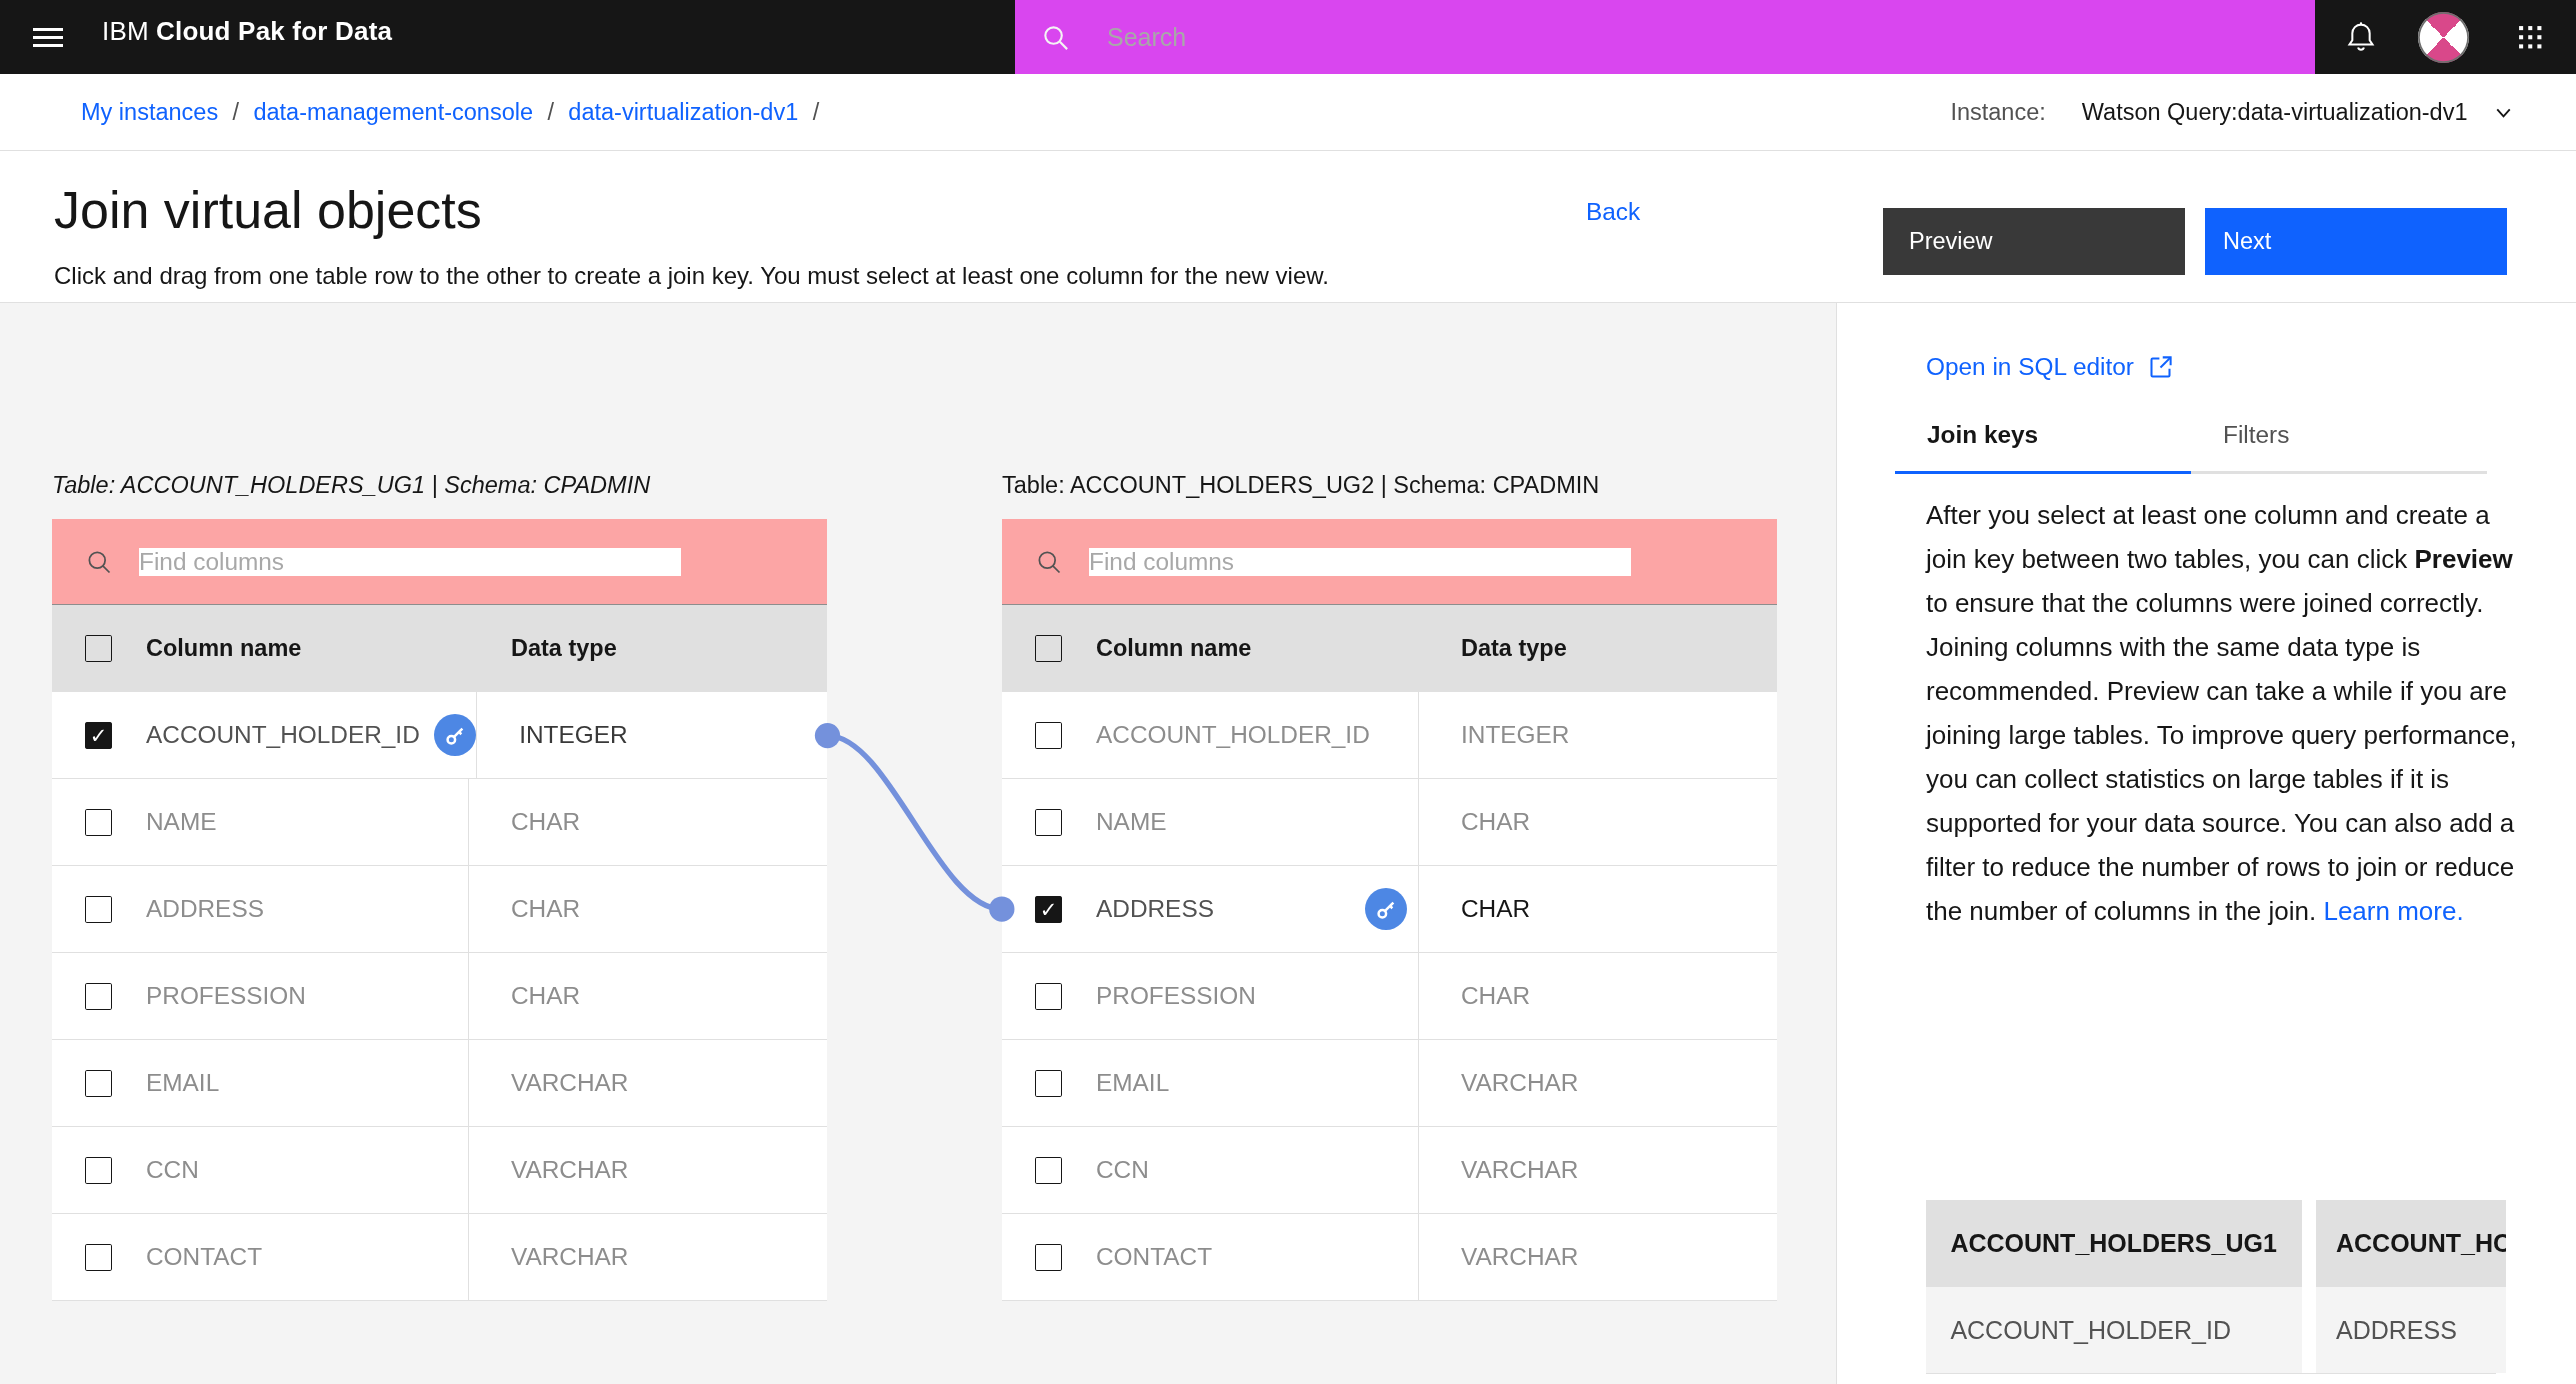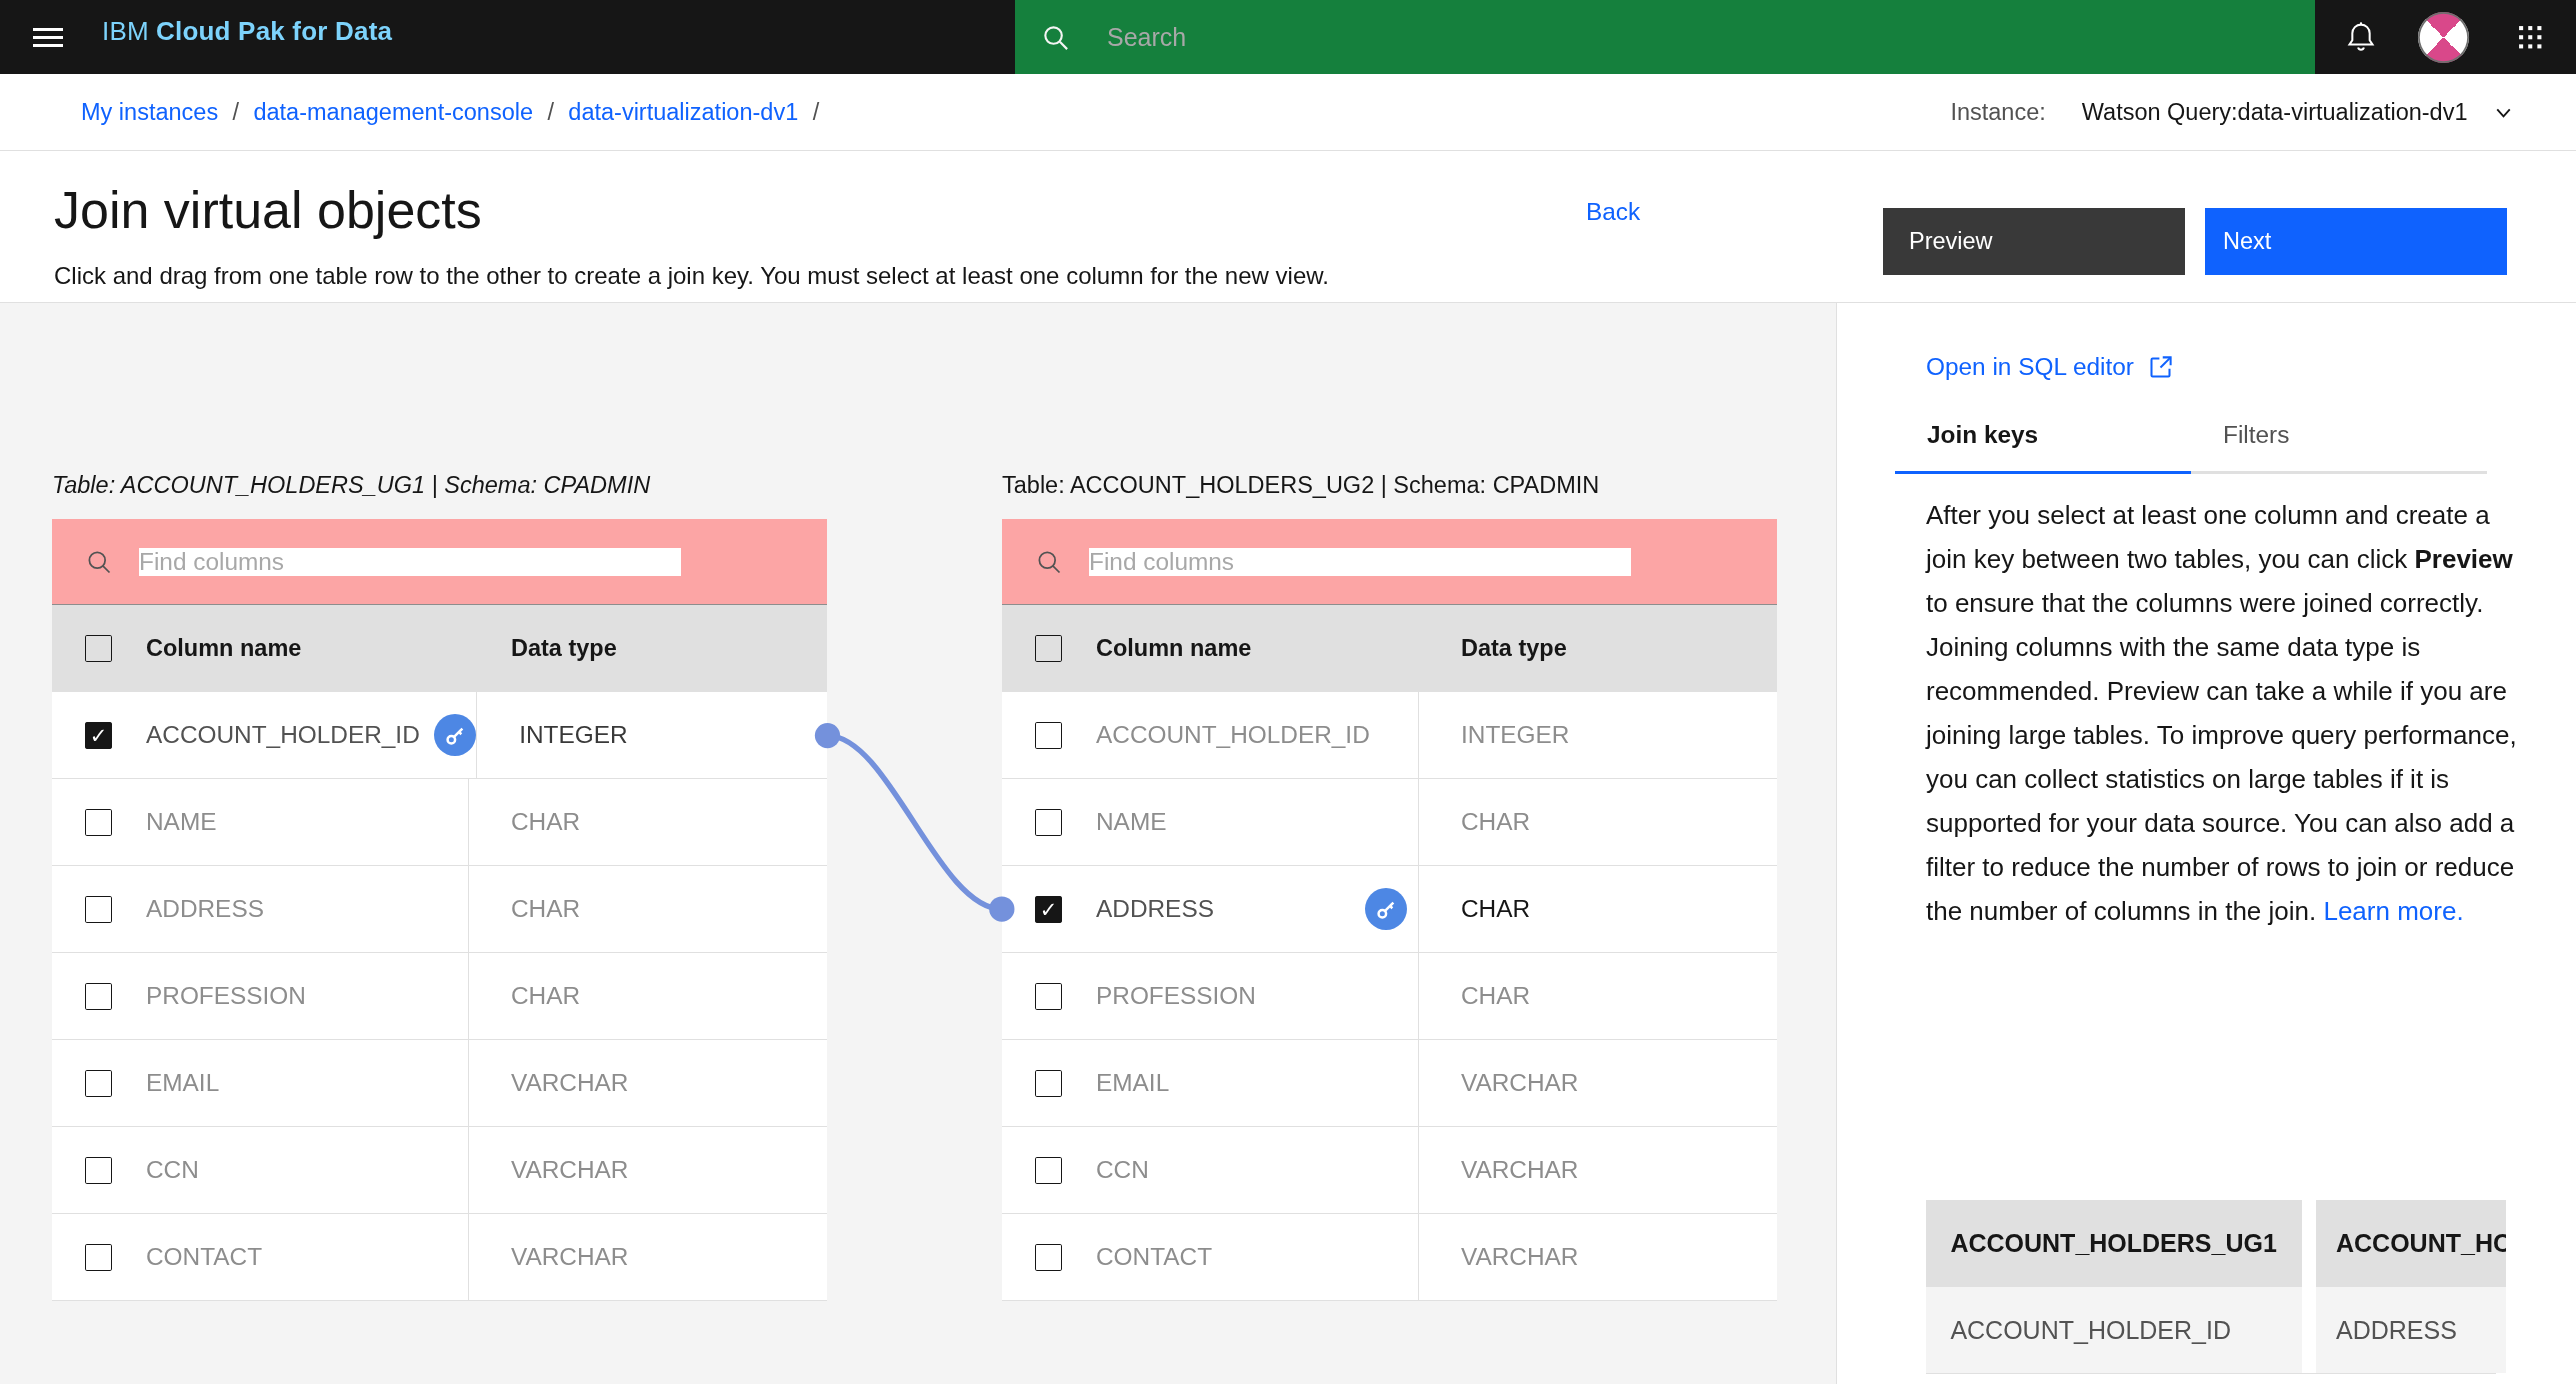--- a/index.html
+++ b/index.html
@@ -4,23 +4,23 @@
 <style>
   * { margin:0; padding:0; box-sizing:border-box; }
   html,body { width:2576px; height:1385px; overflow:hidden; }
   body { font-family:"Liberation Sans","DejaVu Sans",sans-serif; background:#fff; position:relative; }
 
   
   .masthead { position:absolute; left:0; top:0; width:2576px; height:74px; background:#161616; z-index:30; }
   .hamburger { position:absolute; left:18px; top:0; width:61px; height:74px; background:none; border:none; cursor:pointer; }
   .hamburger span { position:absolute; left:15.3px; width:30px; height:2.7px; background:#fff; }
   .hamburger span:nth-child(1){ top:28px; } .hamburger span:nth-child(2){ top:36px; } .hamburger span:nth-child(3){ top:44px; }
-  .brand { position:absolute; left:102px; top:0; height:62px; display:flex; align-items:center; color:#7dd3fc; font-size:26px; letter-spacing:0.2px;text-align:center; }
+  .brand { position:absolute; left:102px; top:0; height:62px; display:flex; align-items:center; color:#ffffff; font-size:26px; letter-spacing:0.2px;text-align:center; }
   .brand b { font-weight:700; margin-left:7.2px; }
-  .mast-search { position:absolute; left:1015px; top:0; width:1300px; height:74px; background:#15803d; display:flex; align-items:center; }
+  .mast-search { position:absolute; left:1015px; top:0; width:1300px; height:74px; background:#d946ef; display:flex; align-items:center; }
   .mast-search svg { margin-left:25px; flex:0 0 auto; }
   .mast-search input { background:transparent; border:none; outline:none; color:#f4f4f4; font-size:25px; margin-left:36px; width:1083px; font-family:inherit; }
   .mast-search input::placeholder { color:#a8a8a8; }
   .mast-icon { position:absolute; top:0; height:74px; width:74px; display:flex; align-items:center; justify-content:center; background:none; border:none; cursor:pointer; }
   .bell-btn { left:2324px; }
   .avatar-btn { left:2406px; }
   .avatar { width:51px; height:51px; border-radius:50%; background:conic-gradient(from -45deg,#d9488a 0 90deg,#ffffff 90deg 180deg,#d9488a 180deg 270deg,#ffffff 270deg 360deg); box-shadow:0 0 0 1.8px #6f6f6f inset; }
   .apps-btn { left:2493px; }
 
   

